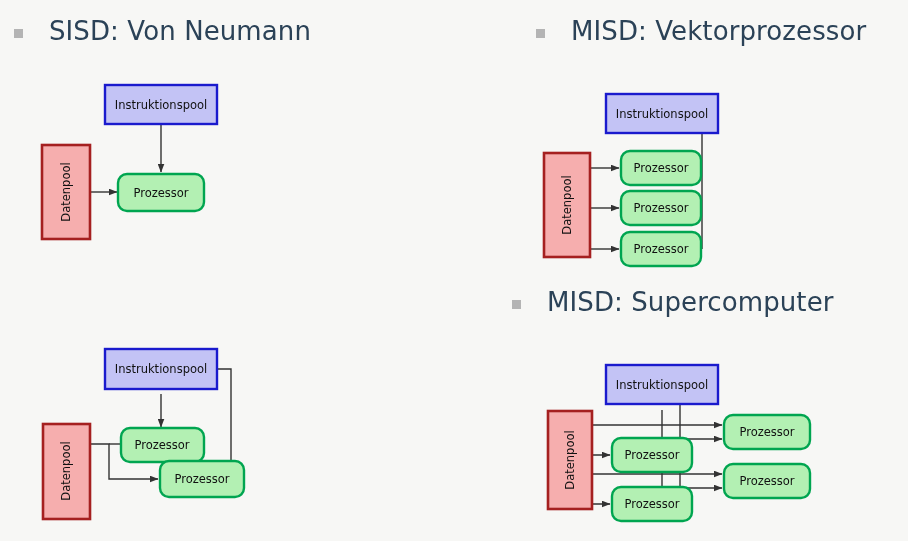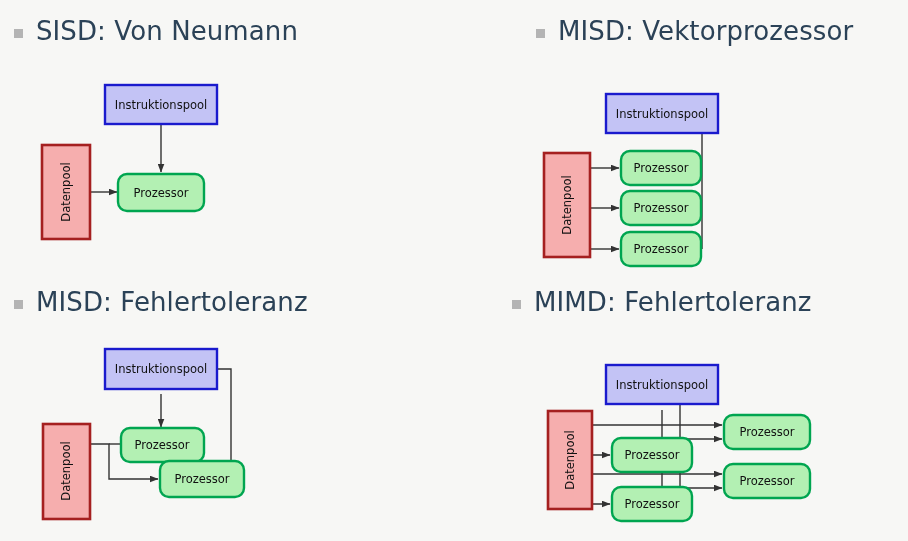--- a/index.html
+++ b/index.html
@@ -23,21 +23,21 @@
   #q-simd { left: 454px; top: 0; }
   #q-misd { left: 0;   top: 271px; }
   #q-mimd { left: 454px; top: 271px; }
 
   .heading {
     position: absolute;
     left: 14px;
     top: 16px;
     display: flex;
     align-items: center;
-    gap: 13px;
+    gap: 26px;
     white-space: nowrap;
   }
   .bullet {
     width: 9px;
     height: 9px;
     background: #b4b4b4;
     flex: 0 0 auto;
     margin-top: 4px;
   }
   .heading-text {
@@ -135,24 +135,20 @@
       <text class="bx-label" x="207" y="208">Prozessor</text>
     </g>
     <g>
       <rect x="167" y="232" width="80" height="34" rx="9" ry="9" fill="#b3f0b3" stroke="#00a550" stroke-width="2.4"></rect>
       <text class="bx-label" x="207" y="249">Prozessor</text>
     </g>
   </svg>
 </div>
 
 <div class="quadrant" id="q-misd">
-  <div class="heading">
-    <span class="bullet"></span>
-    <span class="heading-text">MISD: Fehlertoleranz</span>
-  </div>
 
   <svg class="diagram" width="454" height="270">
 
     <line x1="161" y1="123" x2="161" y2="156" stroke="#333333" stroke-width="1.4" marker-end="url(#ah)"></line>
 
     <path d="M 205 98 L 231 98 L 231 197" fill="none" stroke="#333333" stroke-width="1.4" marker-end="url(#ah)"></path>
 
     <path d="M 90 173 L 109 173 L 109 208 L 158 208" fill="none" stroke="#333333" stroke-width="1.4" marker-end="url(#ah)"></path>
     <line x1="109" y1="173" x2="130" y2="173" stroke="#333333" stroke-width="1.4" marker-end="url(#ah)"></line>
 
@@ -173,21 +169,21 @@
     <g>
       <rect x="160" y="190" width="84" height="36" rx="9" ry="9" fill="#b3f0b3" stroke="#00a550" stroke-width="2.4"></rect>
       <text class="bx-label" x="202" y="208">Prozessor</text>
     </g>
   </svg>
 </div>
 
 <div class="quadrant" id="q-mimd">
   <div class="heading">
     <span class="bullet"></span>
-    <span class="heading-text">MIMD: Fehlertoleranz</span>
+    <span class="heading-text">MISD: Supercomputer</span>
   </div>
 
   <svg class="diagram" width="454" height="270">
 
     <path d="M 208 113 L 226 113 L 226 232" fill="none" stroke="#333333" stroke-width="1.4"></path>
 
     <path d="M 208 139 L 208 224" fill="none" stroke="#333333" stroke-width="1.4"></path>
 
     <line x1="208" y1="175" x2="196" y2="175" stroke="#333333" stroke-width="1.4" marker-end="url(#ah)"></line>
     <line x1="208" y1="224" x2="196" y2="224" stroke="#333333" stroke-width="1.4" marker-end="url(#ah)"></line>

